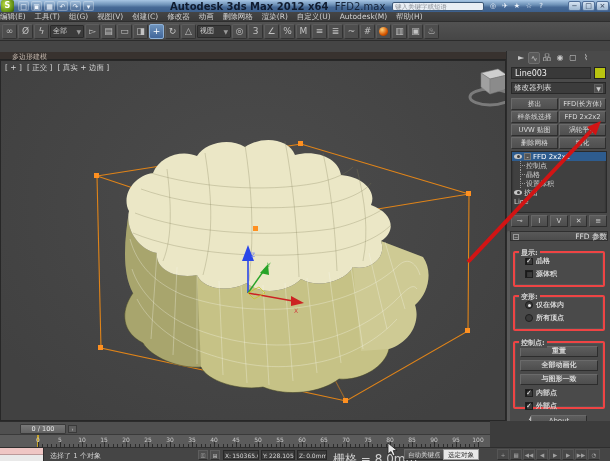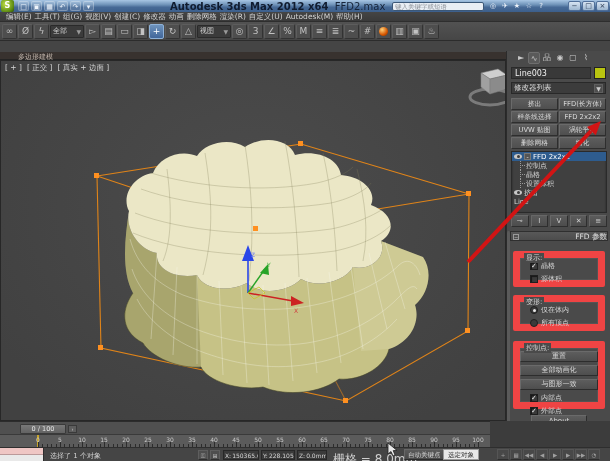--- a/index.html
+++ b/index.html
@@ -15,37 +15,37 @@
   .title-center{position:absolute;left:170px;top:1px;width:220px;font-size:10px;color:#16243a;white-space:nowrap;overflow:hidden;}
   .title-center b{font-weight:bold;color:#101c30;}
   .search{position:absolute;left:392px;top:1.5px;width:92px;height:9px;background:#e9eef4;border:1px solid #3c5878;border-radius:2px;
     font-size:6.5px;color:#8a8f96;padding:0 2px;line-height:8px;overflow:hidden;white-space:nowrap;}
   .ic-icons{position:absolute;left:488px;top:1px;display:flex;gap:2px;}
   .ic-icons span{width:10px;height:10px;font-size:7px;line-height:10px;text-align:center;color:#eef3fa;}
   .winbtns{position:absolute;right:1px;top:1px;display:flex;gap:1px;}
   .winbtns span{width:13px;height:10px;background:linear-gradient(180deg,#d7e4f2,#9db6cf);border:1px solid #51709a;border-radius:2px;
     font-size:7px;line-height:9px;text-align:center;color:#24344c;}
   
-  .menubar{position:absolute;left:0;top:12px;width:610px;height:10px;background:linear-gradient(#454545,#3a3a3a);display:flex;align-items:center;gap:3px;padding-left:6px;border-bottom:1px solid #2e2e2e;}
+  .menubar{position:absolute;left:0;top:12px;width:610px;height:10px;background:linear-gradient(#454545,#3a3a3a);display:flex;align-items:center;gap:9px;border-bottom:1px solid #2e2e2e;}
   .menubar span{font-size:7.5px;color:#d2d2d2;white-space:nowrap;}
   
   .toolbar{position:absolute;left:0;top:22px;width:610px;height:19px;background:linear-gradient(#525252,#464646);display:flex;align-items:center;gap:1px;padding:0 2px;border-bottom:1px solid #2c2c2c;}
   .tbtn{width:15px;height:15px;background:#4e4e4e;border:1px solid #5d5d5d;border-bottom-color:#333;border-right-color:#333;
     color:#c2c2c2;font-size:9px;line-height:13px;text-align:center;border-radius:2px;overflow:hidden;}
   .tbtn.active{background:linear-gradient(#6f94bd,#41669a);border-color:#8fb2d8;color:#fff;}
   .tsel{height:13px;min-width:34px;background:#3b3b3b;border:1px solid #2a2a2a;color:#d0d0d0;font-size:7px;line-height:11px;padding:0 2px;display:flex;justify-content:space-between;align-items:center;border-radius:1px;}
   .tsel i{font-style:normal;color:#9a9a9a;font-size:6px;}
   .matball{width:9px;height:9px;border-radius:50%;background:radial-gradient(circle at 35% 30%,#ffd27a,#d45500 60%,#6e2a00);margin:2px auto;}
   
   .ribbon{position:absolute;left:0;top:41px;width:610px;height:11px;background:#474747;display:flex;align-items:flex-end;gap:2px;padding-left:8px;border-bottom:1px solid #303030;}
   .rtab{font-size:7.5px;color:#9f9f9f;padding:1px 10px;white-space:nowrap;}
   .rtab.active{background:linear-gradient(#5f5a52,#4b473f);color:#e8e2d2;border:1px solid #6a655a;border-bottom:none;border-radius:2px 2px 0 0;}
   .rmin{width:16px;height:8px;background:#3e3e3e;border:1px solid #2c2c2c;color:#aaa;font-size:6px;text-align:center;line-height:7px;margin-left:6px;}
   .polyrow{position:absolute;left:0;top:52px;width:610px;height:8px;background:#38322f;border-bottom:1px solid #242424;}
-  .polyrow span{font-size:7px;color:#c4b8ae;margin-left:18px;line-height:8px;text-align:center;}
+  .polyrow span{font-size:7px;color:#c4b8ae;margin-left:12px;line-height:8px;text-align:center;}
   
   .viewport{position:absolute;left:0;top:60px;width:506px;height:361px;background:radial-gradient(ellipse at 50% 40%,#4c4c4c,#414141 85%);border:1px solid #272727;overflow:hidden;}
   .vplabel{position:absolute;left:4px;top:2px;z-index:5;font-size:7.5px;color:#d6d6d6;display:flex;gap:5px;}
   
   .cpanel{position:absolute;left:506px;top:51px;width:104px;height:410px;background:#4a4a4a;border-left:1px solid #2b2b2b;}
   .cptabs{position:absolute;left:8px;top:1px;display:flex;gap:1px;}
   .cptabs span{width:12px;height:12px;font-size:8px;line-height:12px;text-align:center;color:#c9c9c9;}
   .cptabs span.sel{background:#5a5a5a;border:1px solid #6e6e6e;border-radius:2px;}
   .namefield{position:absolute;left:4px;top:16px;width:80px;height:12px;background:#393939;border:1px solid #2a2a2a;color:#eee;font-size:8px;line-height:11px;padding-left:3px;}
   .swatch{position:absolute;left:87px;top:16px;width:12px;height:12px;background:#b9c410;border:1px solid #222;}
@@ -61,21 +61,21 @@
   .srow .eye{width:8px;height:5px;border-radius:50%;background:#c8c8c8;position:relative;flex:0 0 auto;}
   .srow .eye::after{content:"";position:absolute;left:2.5px;top:1px;width:3px;height:3px;border-radius:50%;background:#3c3c3c;}
   .srow .exp{width:7px;height:7px;background:#555;border:1px solid #777;color:#eee;font-size:6px;line-height:5px;text-align:center;flex:0 0 auto;}
   .srow.child{padding-left:14px;position:relative;}
   .srow.child::before{content:"";position:absolute;left:8px;top:0;height:100%;border-left:1px dotted #9a9a9a;}
   .srow.child::after{content:"";position:absolute;left:8px;top:4px;width:5px;border-top:1px dotted #9a9a9a;}
   .stacktools{position:absolute;left:4px;top:164px;width:96px;height:12px;display:flex;gap:2px;}
   .stacktools span{flex:1;background:linear-gradient(#5b5b5b,#4c4c4c);border:1px solid #676767;border-bottom-color:#2e2e2e;border-right-color:#2e2e2e;color:#cfcfcf;font-size:7px;line-height:10px;text-align:center;border-radius:1px;}
   .rollhdr{position:absolute;left:3px;top:180px;width:98px;height:10px;background:linear-gradient(#585858,#4c4c4c);border:1px solid #2f2f2f;color:#e0e0e0;font-size:7.5px;line-height:9px;text-align:right;}
   .rollhdr .minus{position:absolute;left:2px;top:1.5px;width:6px;height:6px;border:1px solid #9a9a9a;font-size:5px;line-height:5px;color:#ccc;}
-  .grp{position:absolute;left:6px;width:92px;border:7px solid #ef4444;box-shadow:inset 0 0 0 1px rgba(255,255,255,.06);border-radius:2px;}
+  .grp{position:absolute;left:6px;width:92px;border:2px solid #ef4444;box-shadow:inset 0 0 0 1px rgba(255,255,255,.06);border-radius:2px;font-weight:bold;}
   .grp .gt{position:absolute;left:4px;top:-5px;background:#4a4a4a;padding:0 2px;font-size:7px;color:#d6d6d6;}
   .ckrow{display:flex;align-items:center;gap:3px;margin:3px 0 0 10px;font-size:7px;color:#d6d6d6;}
   .cbox{width:8px;height:8px;background:#3a3a3a;border:1px solid #1f1f1f;box-shadow:inset 1px 1px 1px rgba(0,0,0,.6);color:#e8e8e8;font-size:7px;line-height:7px;text-align:center;}
   .rad{width:8px;height:8px;border-radius:50%;background:#3a3a3a;border:1px solid #1f1f1f;position:relative;}
   .rad.on::after{content:"";position:absolute;left:2px;top:2px;width:3px;height:3px;border-radius:50%;background:#e8e8e8;}
   .gbtn{display:block;margin:3px auto 0;width:78px;height:11px;background:linear-gradient(#5d5d5d,#4e4e4e);border:1px solid #6a6a6a;border-bottom-color:#2d2d2d;border-right-color:#2d2d2d;color:#d8d8d8;font-size:7px;line-height:9px;text-align:center;border-radius:1px;}
   .offrow{display:flex;align-items:center;gap:2px;margin:4px 0 0 14px;font-size:7px;color:#d6d6d6;}
   .offfield{width:28px;height:9px;background:#383838;border:1px solid #262626;color:#ddd;font-size:6.5px;line-height:8px;padding-left:2px;}
   .spin{display:flex;flex-direction:column;}
   .spin span{width:7px;height:4.5px;background:#555;border:1px solid #393939;color:#bbb;font-size:3.5px;line-height:3.5px;text-align:center;}

